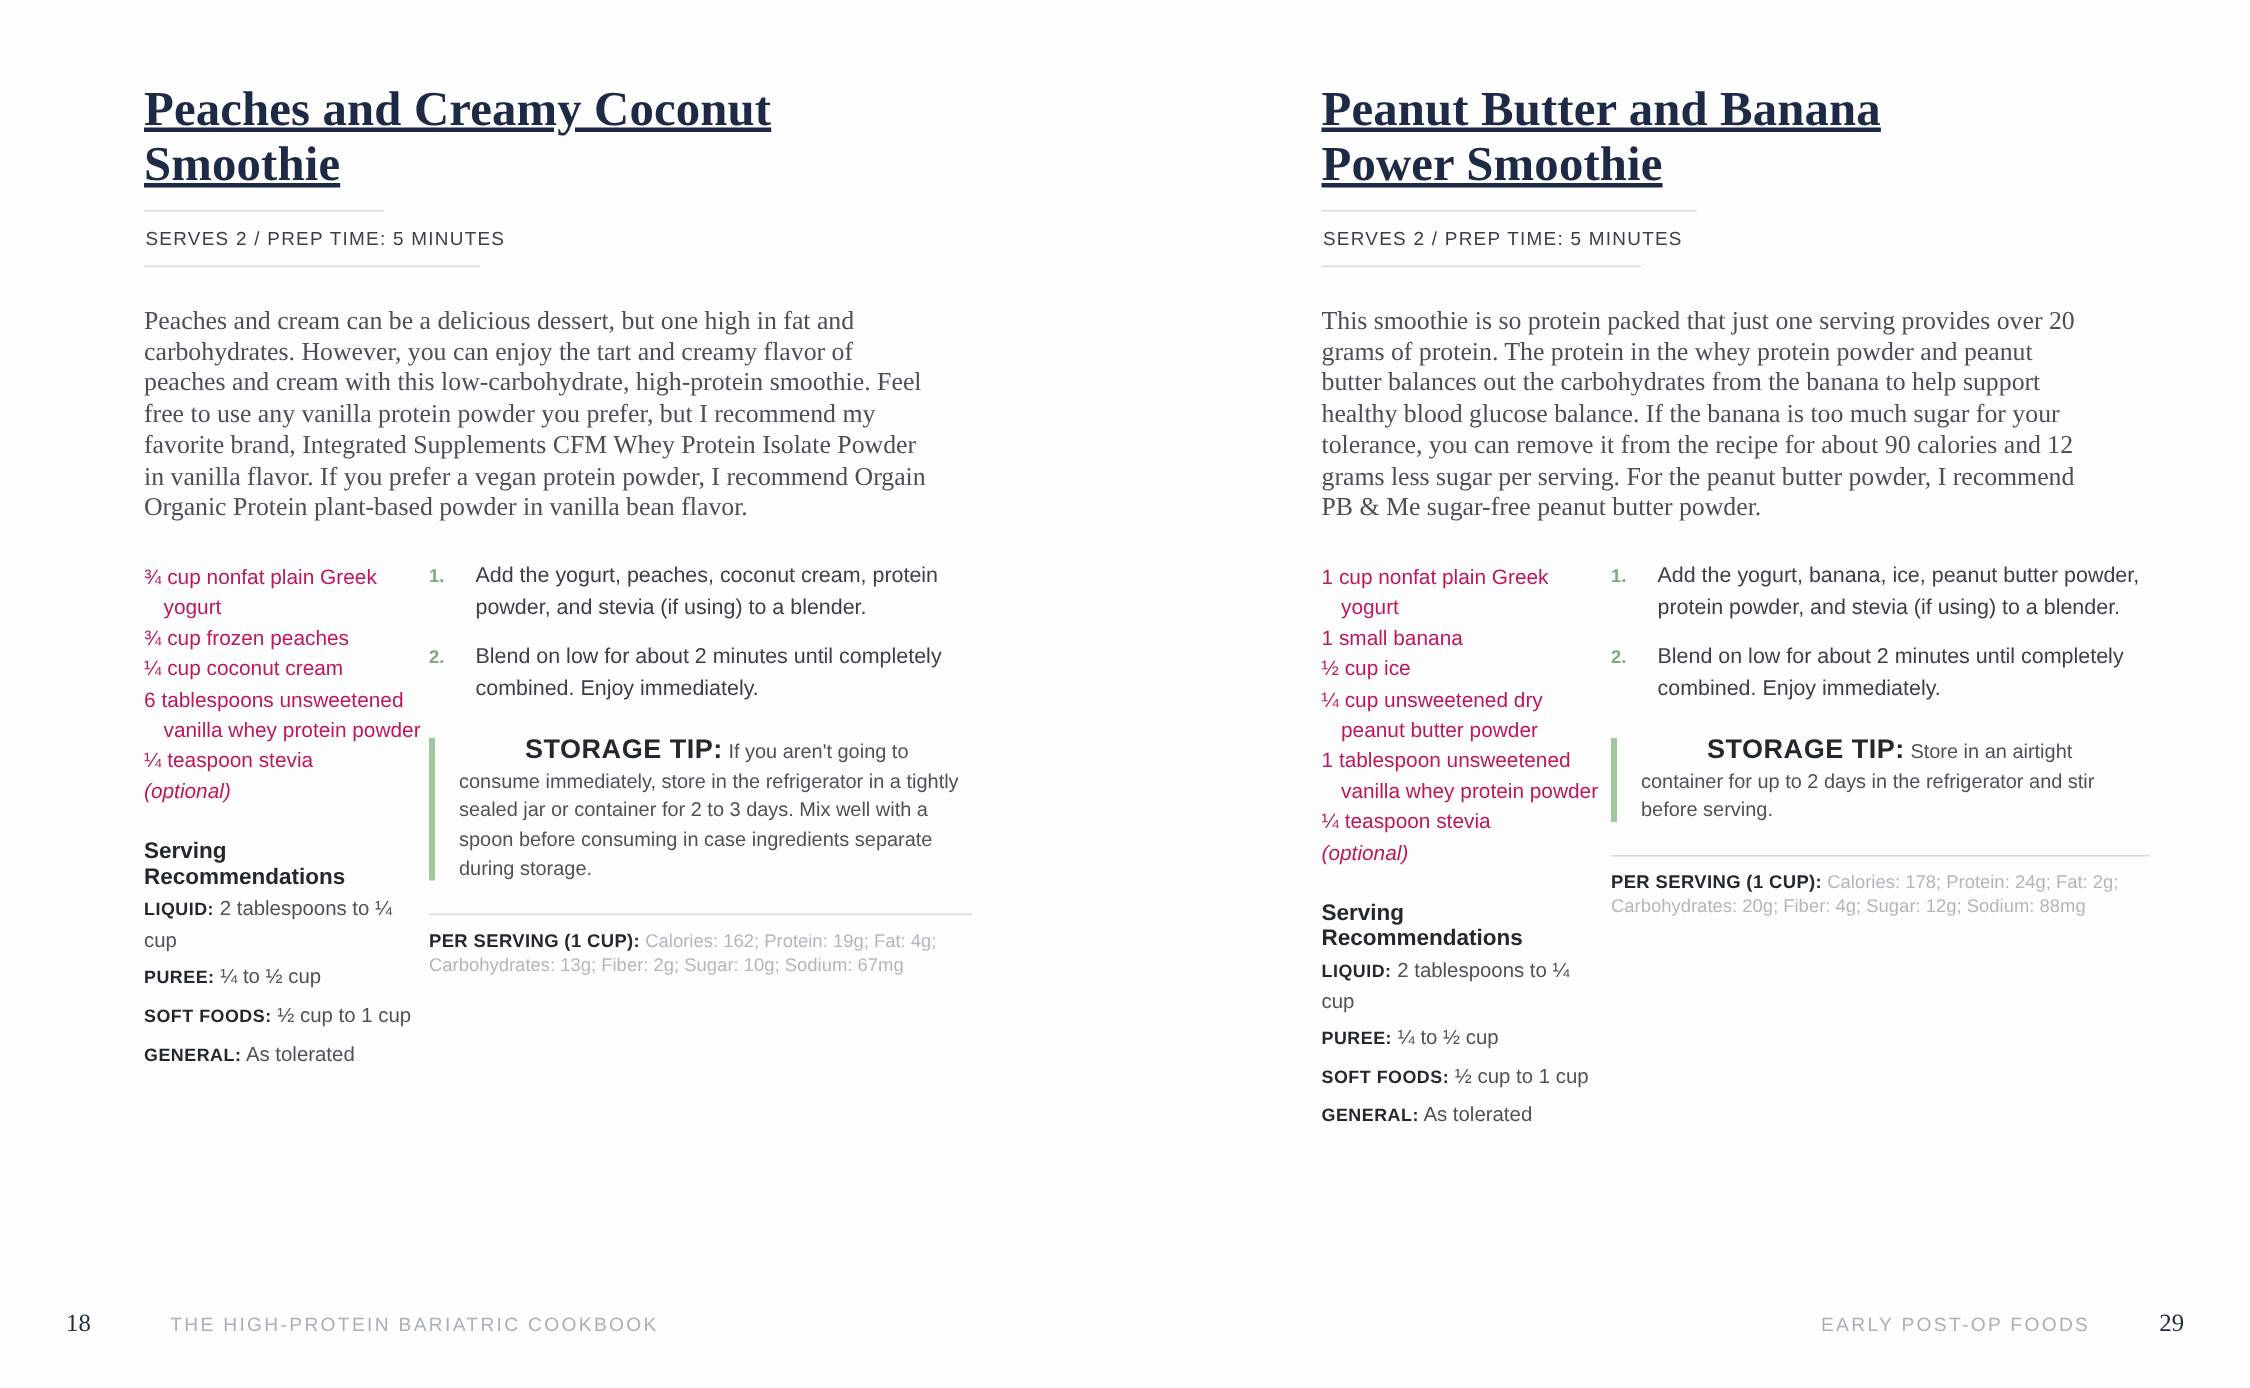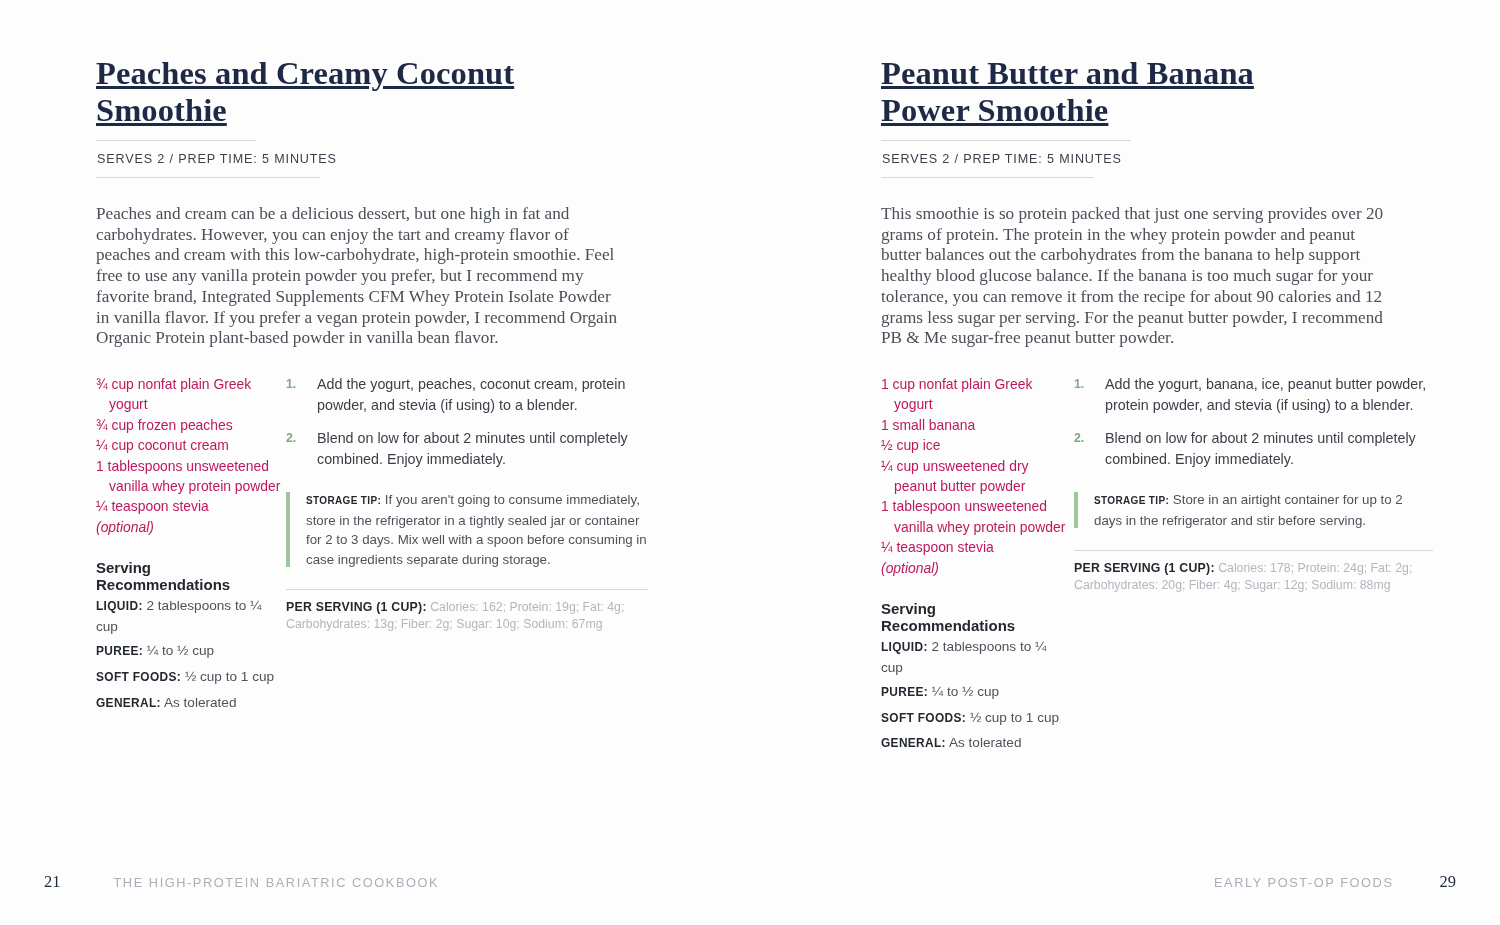--- a/index.html
+++ b/index.html
@@ -156,22 +156,23 @@
     position: absolute;
     left: 0;
     top: 2px;
     bottom: 2px;
     width: 4px;
     background: #9ec79b;
   }
   .storage-tip .tip-label {
     font-weight: bold;
     color: #23282f;
-    font-size: 10px;
+    font-size: 18px;
     letter-spacing: 0.35px;
+    margin-left: 44px;
   }
 
   
   .nutrition-rule {
     height: 1px;
     background: #d7d9dc;
     margin-top: 20px;
   }
   .nutrition {
     margin-top: 9px;
@@ -227,21 +228,21 @@
 
       <div class="intro">Peaches and cream can be a delicious dessert, but one high in fat and carbohydrates. However, you can enjoy the tart and creamy flavor of peaches and cream with this low-carbohydrate, high-protein smoothie. Feel free to use any vanilla protein powder you prefer, but I recommend my favorite brand, Integrated Supplements CFM Whey Protein Isolate Powder in vanilla flavor. If you prefer a vegan protein powder, I recommend Orgain Organic Protein plant-based powder in vanilla bean flavor.</div>
 
       <div class="body-cols">
 
         <div class="col-left">
           <ul class="ingredients">
             <li>¾ cup nonfat plain Greek yogurt</li>
             <li>¾ cup frozen peaches</li>
             <li>¼ cup coconut cream</li>
-            <li>1 tablespoons unsweetened vanilla whey protein powder</li>
+            <li>6 tablespoons unsweetened vanilla whey protein powder</li>
             <li>¼ teaspoon stevia</li>
             <li class="ing-ital">(optional)</li>
           </ul>
 
           <div class="serv-rec">
             <div class="serv-rec-title">Serving Recommendations</div>
             <div class="serv-rec-row">
               <span class="lbl">LIQUID:</span>
               <span>2 tablespoons to ¼ cup</span>
             </div>
@@ -283,21 +284,21 @@
           <div class="nutrition">
             <span class="nut-label">PER SERVING (1 CUP):</span>
             <span>Calories: 162; Protein: 19g; Fat: 4g; Carbohydrates: 13g; Fiber: 2g; Sugar: 10g; Sodium: 67mg</span>
           </div>
         </div>
 
       </div>
     </div>
 
     <div class="footer footer-left">
-      <span class="folio">21</span>
+      <span class="folio">18</span>
       <span class="running-head">THE HIGH-PROTEIN BARIATRIC COOKBOOK</span>
     </div>
   </div>
 
   <div class="page page-right">
     <div class="page-inner">
 
       <h1 class="recipe-title">Peanut Butter and Banana Power Smoothie</h1>
 
       <div class="rule-top"></div>

